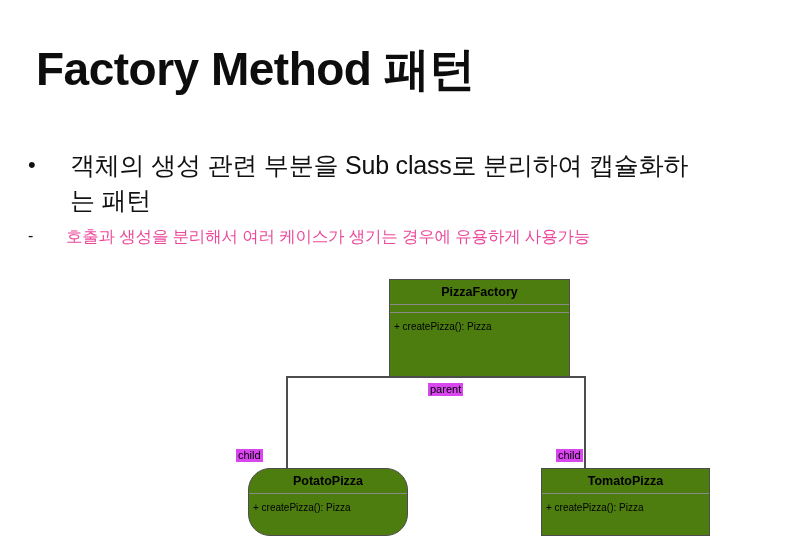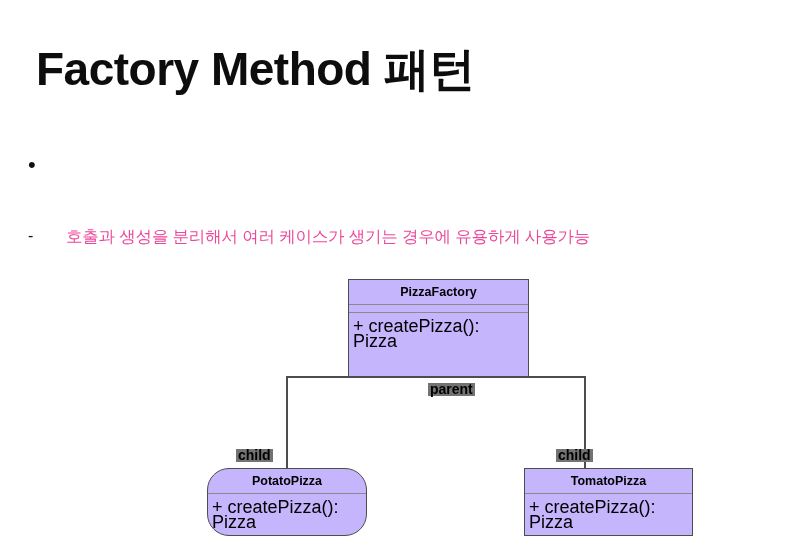--- a/index.html
+++ b/index.html
@@ -90,41 +90,42 @@
     left: 0;
     top: 0;
     width: 793px;
     height: 556px;
     pointer-events: none;
   }
   .uml > * { pointer-events: auto; }
 
   .uml-class {
     position: absolute;
-    background: #c4b5fd;
+    background: #4d7c0f;
     border: 1.6px solid #4d4d4d;
     box-sizing: border-box;
+    margin-left: 41px;
   }
   .uml-class .cls-name {
     text-align: center;
     font-size: 12.5px;
     font-weight: bold;
     color: #000;
     padding: 5px 4px 5px 4px;
     line-height: 14px;
   }
   .uml-class .sep {
     border-top: 1.4px solid #8a8a8a;
     height: 0;
   }
   .uml-class .cls-attrs {
     height: 7px;
   }
   .uml-class .cls-ops {
-    font-size: 18px;
+    font-size: 10px;
     color: #000;
     padding: 6px 3px 4px 4px;
     line-height: 15px;
   }
 
   
   #cls-pizzafactory {
     left: 348px;
     top: 279px;
     width: 181px;
@@ -133,61 +134,61 @@
   
   #cls-potatopizza {
     left: 207px;
     top: 468px;
     width: 160px;
     height: 68px;
     border-radius: 22px;
   }
   
   #cls-tomatopizza {
-    left: 524px;
+    left: 500px;
     top: 468px;
     width: 169px;
     height: 68px;
   }
 
   
   .line-h, .line-v {
     position: absolute;
     background: #4d4d4d;
   }
   .line-h { height: 1.6px; }
   .line-v { width: 1.6px; }
 
   #conn-bus       { left: 286px; top: 376px; width: 300px; }
   #conn-left-drop { left: 286px; top: 376px; height: 93px; }
   #conn-right-drop{ left: 584px; top: 376px; height: 93px; }
 
   .edge-label {
     position: absolute;
-    font-size: 14px;
+    font-size: 11px;
     color: #000;
-    background: #737373;
+    background: #d946ef;
     padding: 0 2px;
     line-height: 13px;
     white-space: nowrap;
-    font-weight: bold;
   }
   #label-parent { left: 428px; top: 383px; }
   #label-child-left  { left: 236px; top: 449px; }
   #label-child-right { left: 556px; top: 449px; }
 </style>
 </head>
 <body>
 
 <div class="slide">
 
   <div class="slide-title">Factory Method 패턴</div>
 
   <div class="bullet-l1">
     <span class="marker">•</span>
+    <span class="text">객체의 생성 관련 부분을 Sub class로 분리하여 캡슐화하는 패턴</span>
   </div>
 
   <div class="bullet-l2">
     <span class="marker">-</span>
     <span class="text">호출과 생성을 분리해서 여러 케이스가 생기는 경우에 유용하게 사용가능</span>
   </div>
 
   <div class="uml">
 
     <div class="line-h" id="conn-bus"></div>

